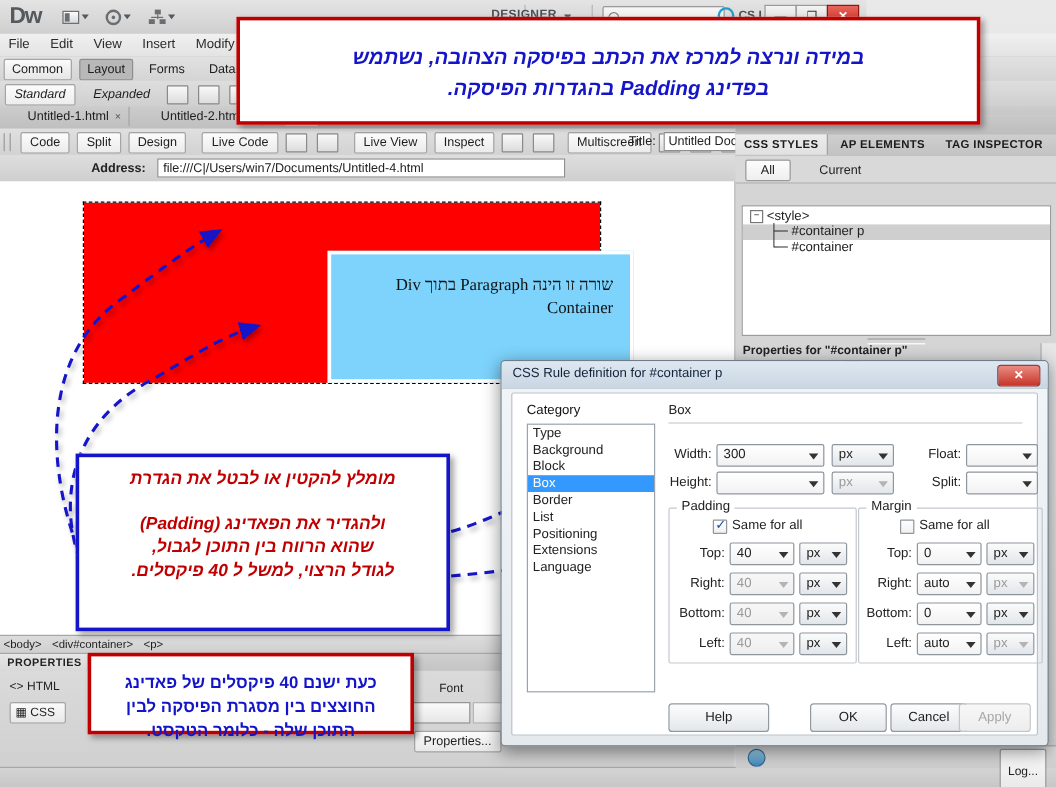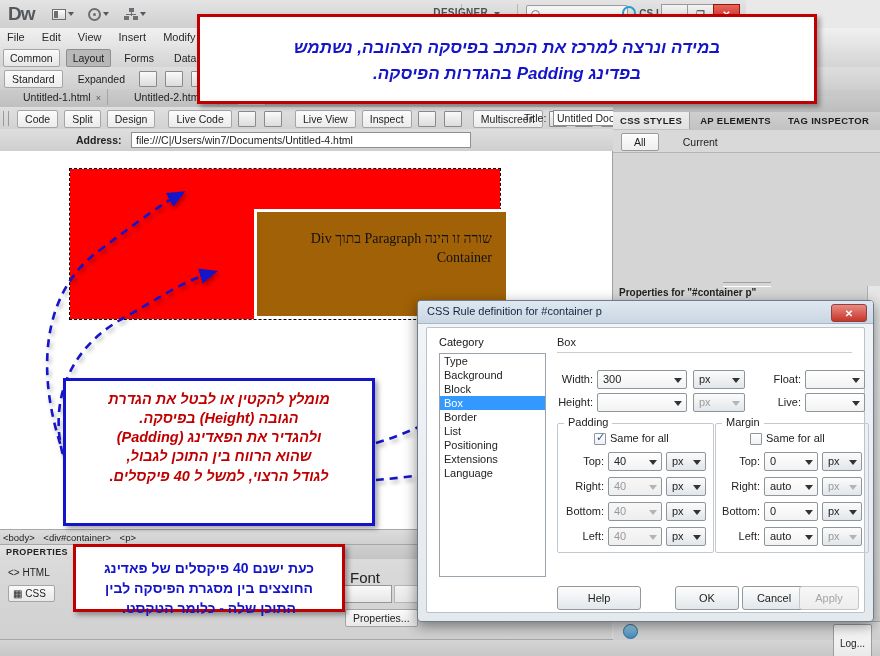--- a/index.html
+++ b/index.html
@@ -9,21 +9,21 @@
     font-size:11px;
     background:#cfcfcf;
     color:#222;
   }
   .app{position:absolute;inset:0;background:linear-gradient(#e9e9e9,#dcdcdc);}
 
   
   .titlebar{position:absolute;left:0;top:0;width:722px;height:28px;
     background:linear-gradient(#5b5f63,#3f4347);
     background:linear-gradient(#e4e4e4,#cfcfcf);
-    border-bottom:1px solid #a8a8a8;padding-left:24px;}
+    border-bottom:1px solid #a8a8a8;}
   .dw-logo{position:absolute;left:8px;top:3px;width:34px;height:22px;
     color:#55595d;font-size:19px;font-weight:bold;letter-spacing:-1px;
     font-family:"Liberation Sans",sans-serif;}
   .tb-btn{position:absolute;top:5px;height:18px;display:flex;align-items:center;gap:2px;
     color:#45494d;}
   .sq-ico{width:14px;height:11px;border:1px solid #6b6f73;background:linear-gradient(#fdfdfd,#d9d9d9);
      box-sizing:border-box;position:relative;}
   .sq-ico:before{content:"";position:absolute;left:1px;top:1px;width:4px;height:7px;background:#6b6f73;}
   .gear{width:13px;height:13px;border-radius:50%;border:2px solid #6b6f73;box-sizing:border-box;position:relative;}
   .gear:after{content:"";position:absolute;left:3px;top:3px;width:3px;height:3px;background:#6b6f73;border-radius:50%;}
@@ -56,21 +56,21 @@
      background:linear-gradient(#e2e2e2,#d4d4d4);border-bottom:1px solid #b9b9b9;}
   .ibtab{display:inline-block;margin:2px 0 0 3px;padding:2px 6px;font-size:10.5px;color:#1d1d1d;
      border:1px solid transparent;border-radius:2px;}
   .ibtab.on{background:linear-gradient(#fbfbfb,#e6e6e6);border-color:#a5a5a5;}
   .ibtab.sel{background:#b8b8b8;border-color:#8e8e8e;}
 
   
   .subbar{position:absolute;left:0;top:67px;width:880px;height:22px;
      background:linear-gradient(#dedede,#cfcfcf);border-bottom:1px solid #b4b4b4;}
   .sbtn{display:inline-block;margin:3px 0 0 4px;padding:2px 7px;font-size:10.5px;color:#1d1d1d;
-     border:1px solid #a5a5a5;border-radius:2px;background:linear-gradient(#fcfcfc,#ededed);}
+     border:1px solid #a5a5a5;border-radius:2px;background:linear-gradient(#fcfcfc,#ededed);font-style:italic;}
   .sbtn.flat{border-color:transparent;background:transparent;}
   .sico{display:inline-block;width:16px;height:14px;margin:4px 2px 0 3px;border:1px solid #8a8a8a;
      background:linear-gradient(#fafafa,#dcdcdc);vertical-align:top;border-radius:1px;}
 
   
   .doctabs{position:absolute;left:0;top:89px;width:880px;height:18px;
      background:linear-gradient(#cccccc,#bfbfbf);border-bottom:1px solid #9d9d9d;}
   .dtab{display:inline-block;padding:2px 6px 0 7px;font-size:10.5px;color:#1d1d1d;
      border-right:1px solid #a4a4a4;height:16px;box-sizing:border-box;margin-left:16px;}
   .dtab.active{background:linear-gradient(#ededed,#e0e0e0);}
@@ -93,42 +93,42 @@
   .addrfield{position:absolute;left:131px;top:132px;width:340px;height:16px;border:1px solid #8f8f8f;
      background:#fff;font-size:10.5px;padding:1px 4px;box-sizing:border-box;color:#222;}
   .addrlbl{position:absolute;left:76px;top:134px;font-size:10.5px;font-weight:bold;}
   .navico{position:absolute;top:133px;color:#8d8d8d;font-size:13px;}
 
   
   .canvas{position:absolute;left:0;top:151px;width:612px;height:378px;background:#fff;
      border-right:1px solid #9f9f9f;overflow:hidden;}
   .container-div{position:absolute;left:70px;top:18px;width:430px;height:150px;background:#ff0000;
      outline:1px dashed #000;}
-  .para{position:absolute;left:184px;top:40px;width:255px;height:110px;background:#a16207;
+  .para{position:absolute;left:203px;top:40px;width:255px;height:110px;background:#7dd3fc;
      border:3px solid #ffffff;box-sizing:border-box;}
   .para p{margin:0;padding:18px 14px 0 14px;text-align:right;direction:rtl;
      font-family:"Liberation Serif",serif;font-size:14px;color:#111;line-height:1.35;}
 
   
   .tagbar{position:absolute;left:0;top:529px;width:612px;height:15px;background:linear-gradient(#dcdcdc,#cfcfcf);
      border-top:1px solid #a7a7a7;font-size:9.5px;color:#1d1d1d;}
   .tagbar span{display:inline-block;padding:2px 3px 0 3px;}
   .zoomlvl{position:absolute;right:4px;top:2px;font-size:9.5px;}
   .tool-ico{position:absolute;top:2px;color:#4a4a4a;font-size:10px;}
 
   
   .propspanel{position:absolute;left:0;top:544px;width:612px;height:95px;
      background:linear-gradient(#dcdcdc,#d0d0d0);border-top:1px solid #a7a7a7;}
   .propshdr{position:absolute;left:0;top:0;width:74px;height:14px;background:linear-gradient(#e6e6e6,#d8d8d8);
      border-right:1px solid #aeaeae;font-size:9px;font-weight:bold;letter-spacing:.4px;padding:2px 0 0 6px;box-sizing:border-box;}
   .propsbar{position:absolute;left:74px;top:0;right:0;height:14px;background:linear-gradient(#cfcfcf,#c4c4c4);}
   .phtml{position:absolute;left:8px;top:22px;font-size:10px;}
   .pcss{position:absolute;left:8px;top:40px;font-size:10px;border:1px solid #a5a5a5;border-radius:2px;
      background:linear-gradient(#fafafa,#e8e8e8);padding:2px 8px 2px 4px;}
-  .pfont{position:absolute;left:350px;top:24px;font-size:15px;}
+  .pfont{position:absolute;left:366px;top:24px;font-size:10px;}
   .pfontsel{position:absolute;left:330px;top:40px;width:60px;height:16px;border:1px solid #969696;
      background:linear-gradient(#fafafa,#e6e6e6);}
   .pfontsel2{position:absolute;left:394px;top:40px;width:52px;height:16px;border:1px solid #b6b6b6;
      background:linear-gradient(#f2f2f2,#e6e6e6);}
   .pagepropsbtn{position:absolute;left:345px;top:64px;font-size:10.5px;border:1px solid #a5a5a5;border-radius:2px;
      background:linear-gradient(#fbfbfb,#e8e8e8);padding:2px 7px;}
 
   .botstrip{position:absolute;left:0;top:639px;width:880px;height:17px;background:linear-gradient(#d4d4d4,#c6c6c6);
      border-top:1px solid #a7a7a7;}
 
@@ -376,20 +376,31 @@
     <div class="rp-tabs">
       <span class="rtab active">CSS STYLES</span>
       <span class="rtab">AP ELEMENTS</span>
       <span class="rtab">TAG INSPECTOR</span>
     </div>
     <div class="rp-segs">
       <span class="seg on">All</span>
       <span class="seg">Current</span>
     </div>
 
+    <div class="rules">
+      <div class="rrow" style="padding-top:2px">
+        <span class="treebox">−</span><span>&lt;style&gt;</span>
+      </div>
+      <div class="rrow sel" style="padding-left:22px">
+        <span>├─</span> <span>#container p</span>
+      </div>
+      <div class="rrow" style="padding-left:22px">
+        <span>└─</span> <span>#container</span>
+      </div>
+    </div>
     <div class="rp-grip"></div>
     <div class="rp-props">Properties for "#container p"</div>
     <div class="rp-proprow">
       <span>background-color</span><span class="swatch"></span><span>#FF0</span>
     </div>
     <div class="rp-dim"></div>
     <div class="rp-scroll"></div>
   </div>
 
   <div class="statusfoot">
@@ -419,21 +430,21 @@
 <div class="callout red" id="callout-top">
   <p>
     <span>במידה ונרצה למרכז את הכתב בפיסקה הצהובה, נשתמש</span><br>
     <span>בפדינג Padding בהגדרות הפיסקה.</span>
   </p>
 </div>
 
 <div class="callout blue" id="callout-left">
   <p>
     <span>מומלץ להקטין או לבטל את הגדרת</span><br>
-    <span>הגובה (Height) בפיסקה.</span><br>
+    <br>
     <span>ולהגדיר את הפאדינג (Padding)</span><br>
     <span>שהוא הרווח בין התוכן לגבול,</span><br>
     <span>לגודל הרצוי, למשל ל 40 פיקסלים.</span>
   </p>
 </div>
 
 <div class="callout red" id="callout-bottom">
   <p>
     <span>כעת ישנם 40 פיקסלים של פאדינג</span><br>
     <span>החוצצים בין מסגרת הפיסקה לבין</span><br>
@@ -494,21 +505,21 @@
       </div>
     </div>
     <div class="frow" style="left:266px;top:65px;width:52px">
       <div class="fsel unit dis" style="width:52px">
         <span>px</span>
           <i></i>
       </div>
     </div>
 
     <div class="frow" style="left:378px;top:65px;width:60px">
-      <span class="flabel">Live:</span>
+      <span class="flabel">Split:</span>
       <div class="fsel" style="width:60px">
         <span></span>
           <i></i>
       </div>
     </div>
 
     <div class="group" style="left:130px;top:95px;width:155px;height:128px">
       <span class="gtitle">Padding</span>
       <div class="chk on" style="left:36px;top:9px"></div>
       <span class="chklbl" style="left:52px;top:8px">Same for all</span>

